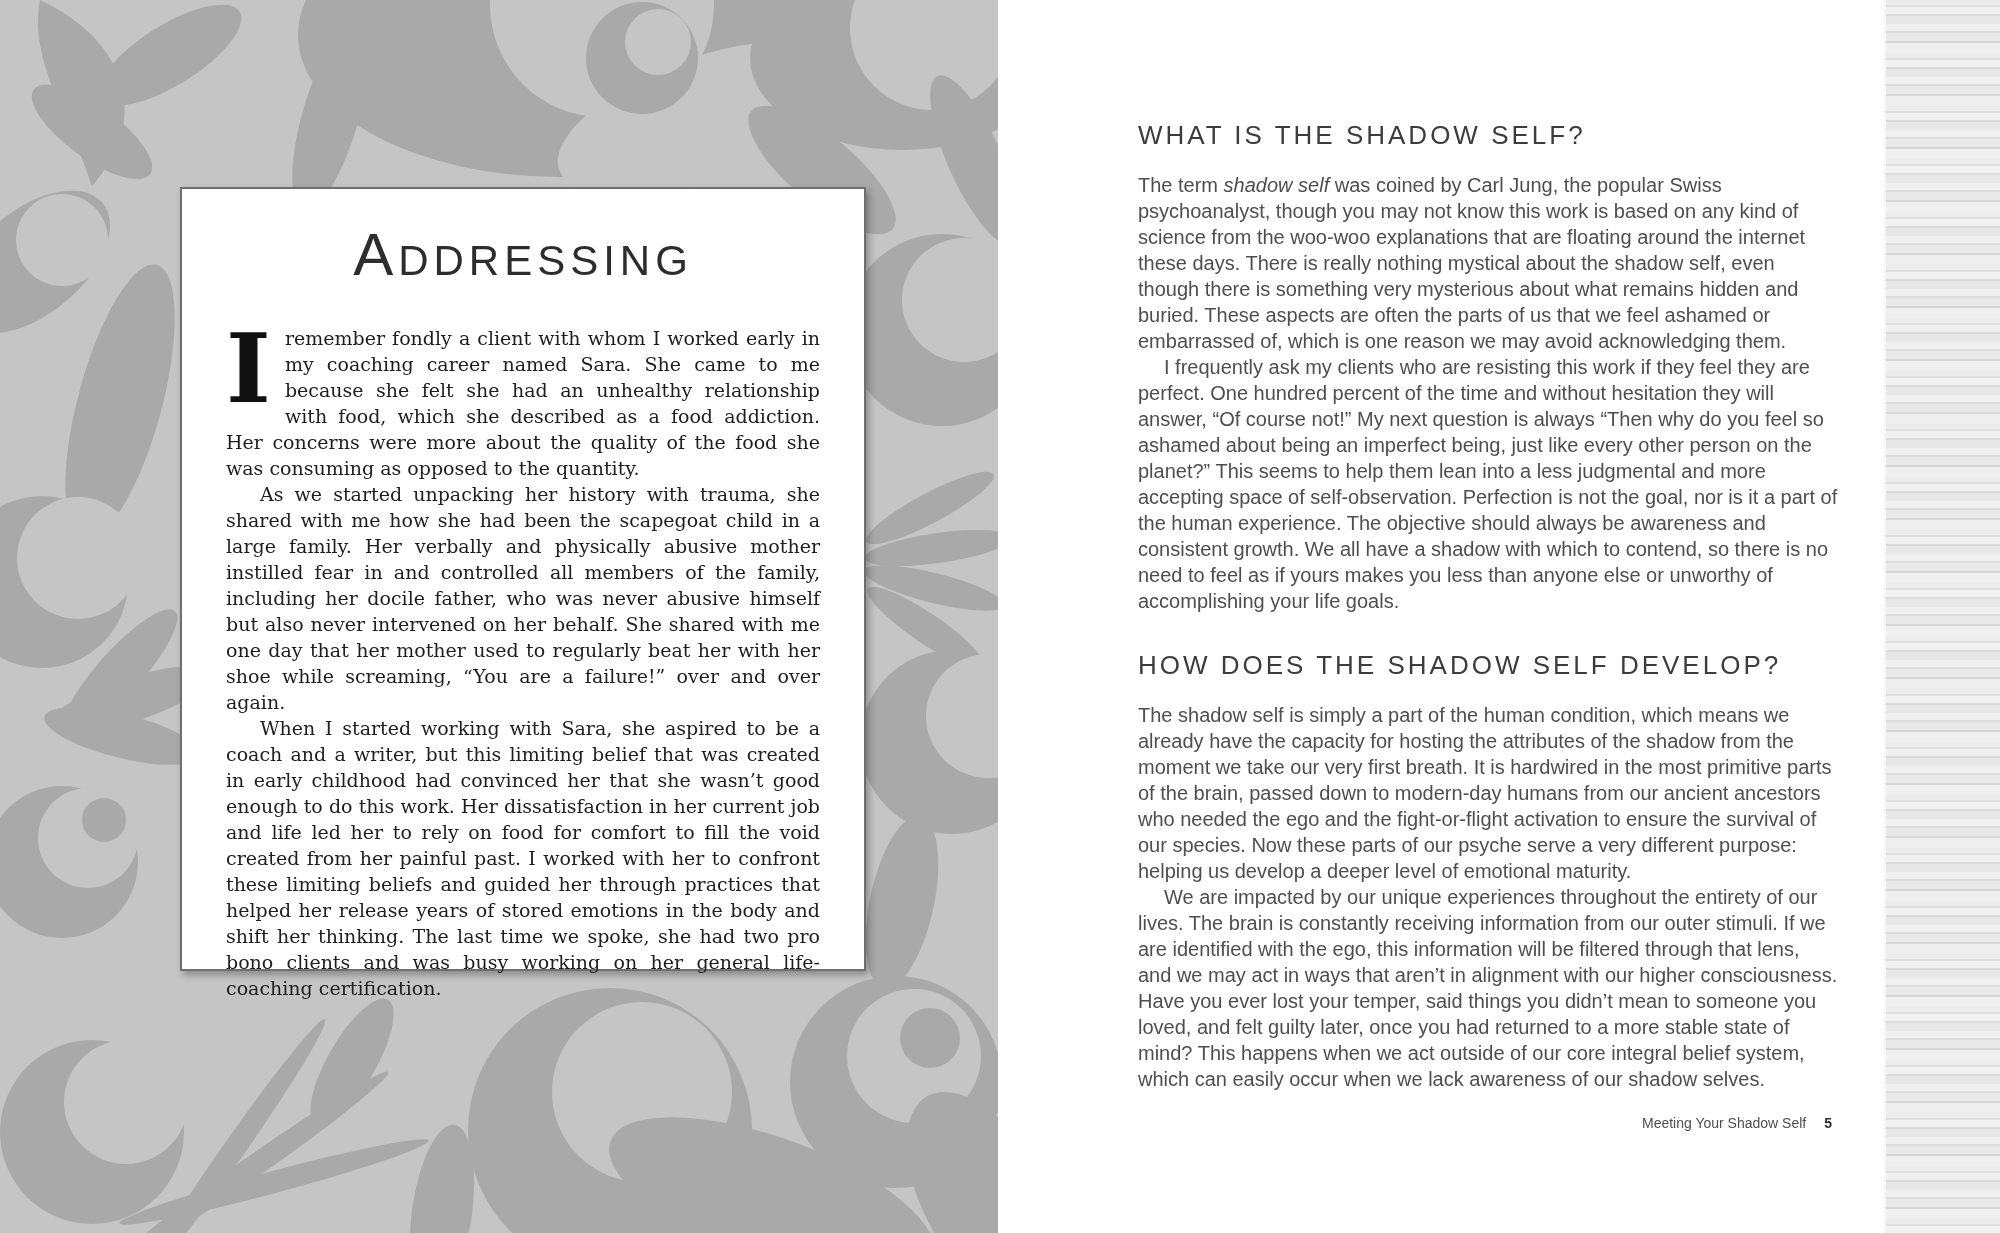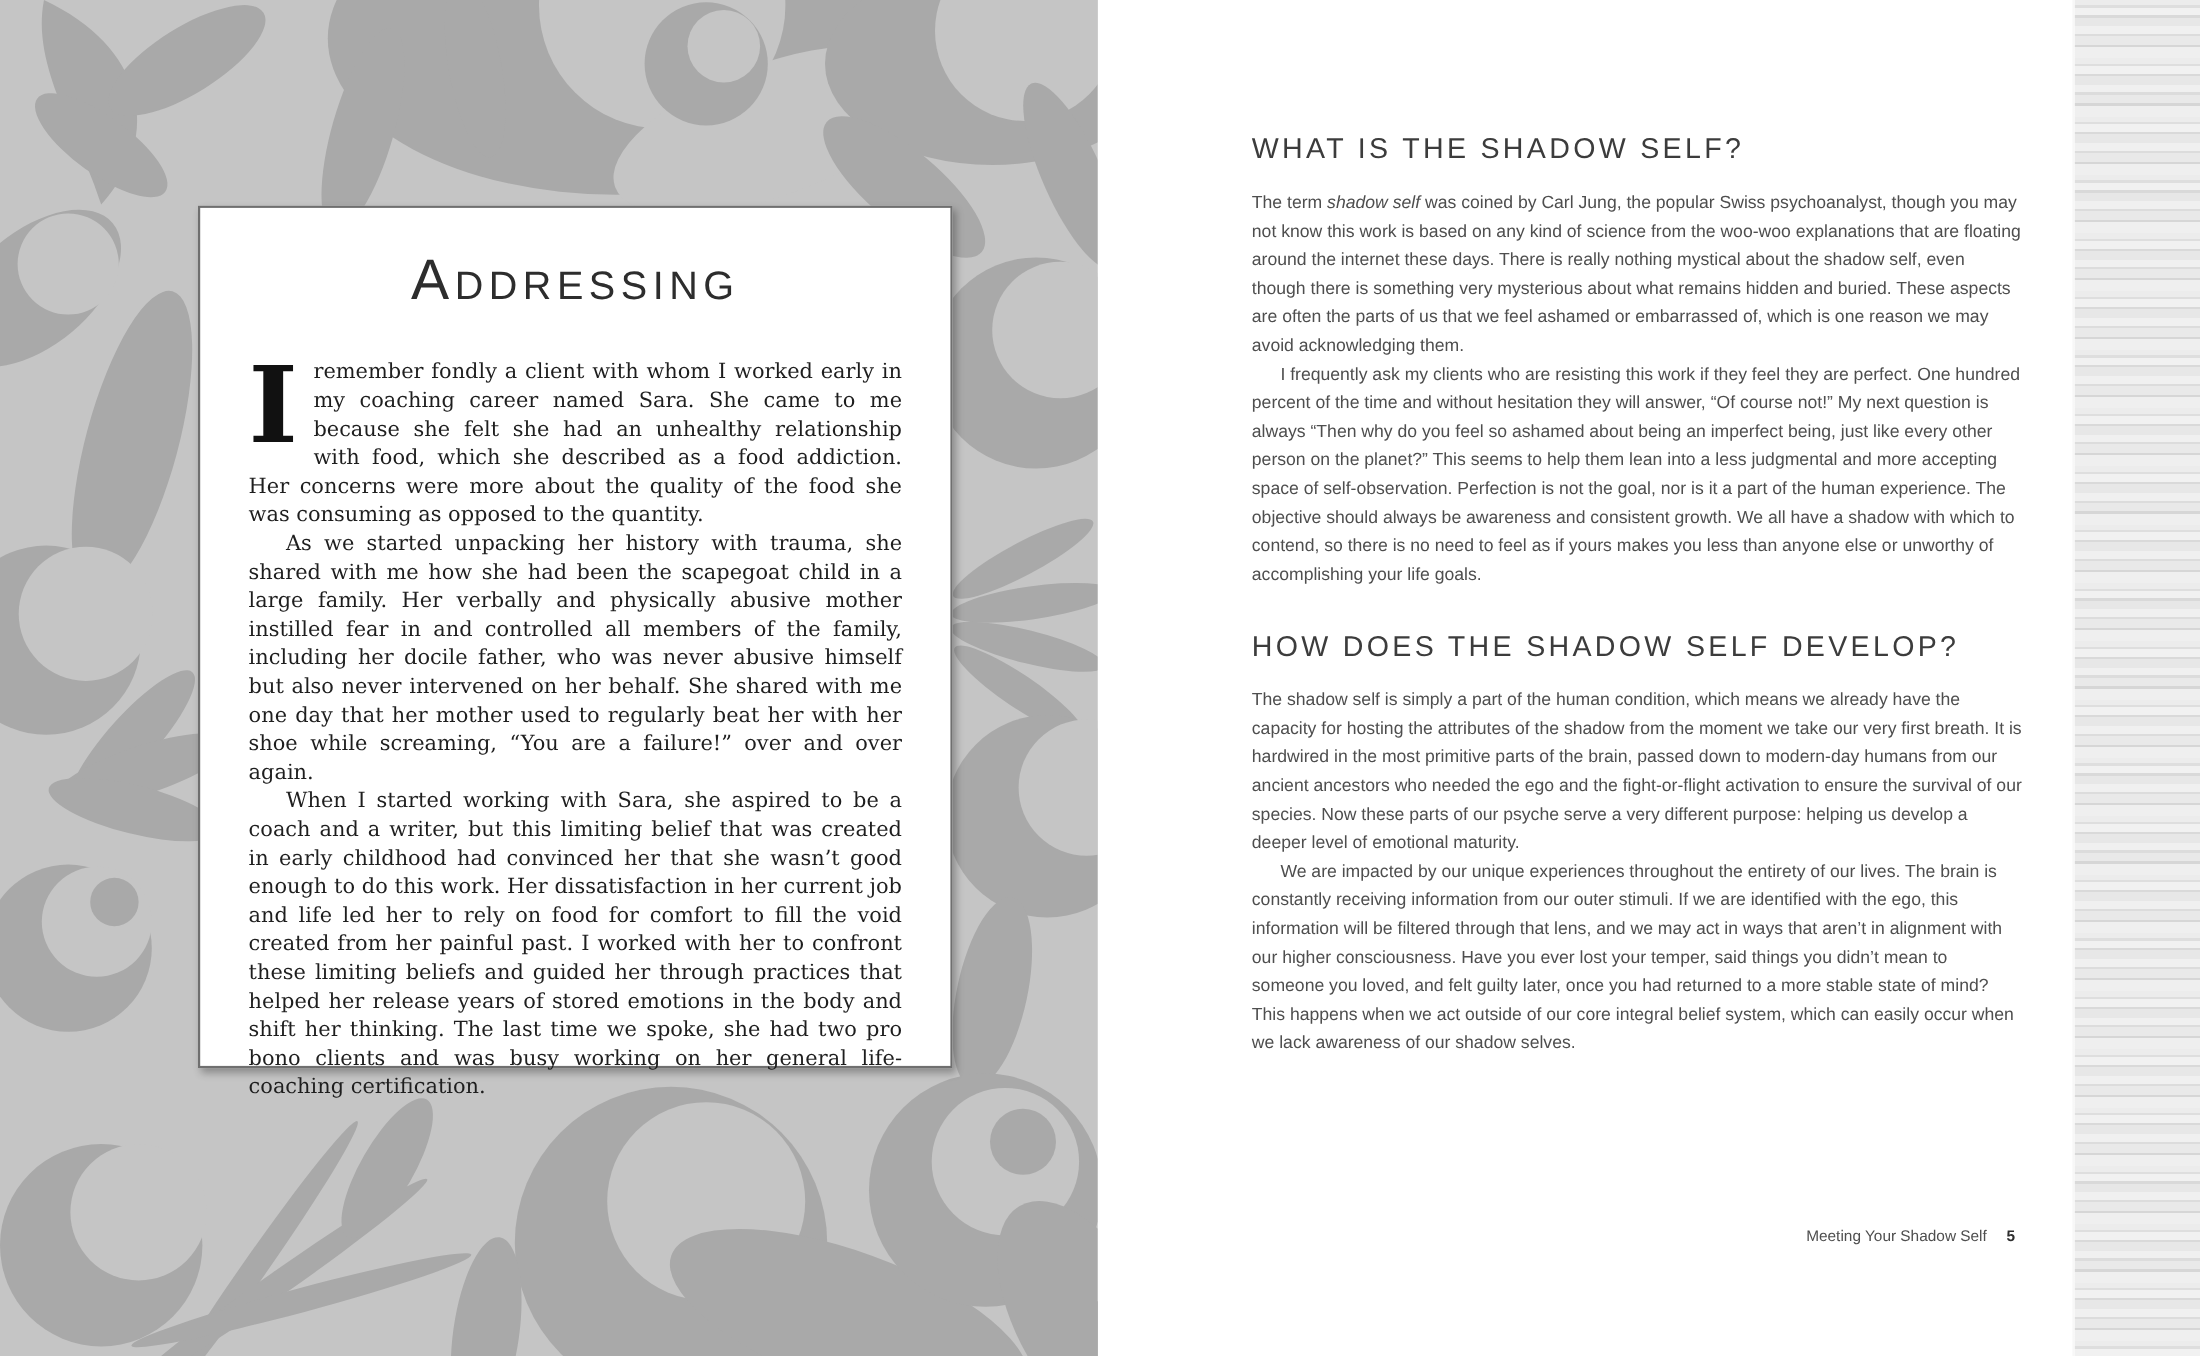--- a/index.html
+++ b/index.html
@@ -35,21 +35,21 @@
     border:2px solid var(--card_border);
     box-shadow:3px 4px 7px rgba(0,0,0,0.30);
     padding:36px 44px 0 44px;
   }
   .chapter-title{
     text-align:center;
     font-family:"Liberation Sans",sans-serif;
     font-weight:300;
     font-variant:small-caps;
     text-transform:lowercase;
-    font-size:52px;
+    font-size:60px;
     letter-spacing:5px;
     line-height:60px;
     color:var(--title_text);
   }
   .chapter-title .title-line{display:block;}
   .chapter-title .title-line::first-letter{text-transform:uppercase;}
   .chapter-body{
     margin-top:40px;
     font-family:"DejaVu Serif","Liberation Serif",serif;
     font-size:19px;
@@ -82,21 +82,21 @@
     font-size:26px;
     line-height:30px;
     letter-spacing:3px;
     color:var(--heading_text);
     margin:0 0 22px 0;
   }
   .section-heading + .body-para{margin-top:0;}
   .section-heading:not(:first-child){margin-top:36px;}
   .body-para{
     font-family:"Liberation Sans",sans-serif;
-    font-size:16px;
+    font-size:20px;
     line-height:26px;
     color:var(--sans_text);
     margin:0;
   }
   .body-para.indent{text-indent:26px;}
   .body-para .italic{font-style:italic;}
   .page-footer{
     position:absolute;right:52px;bottom:52px;
     font-family:"Liberation Sans",sans-serif;
     font-size:14px;

